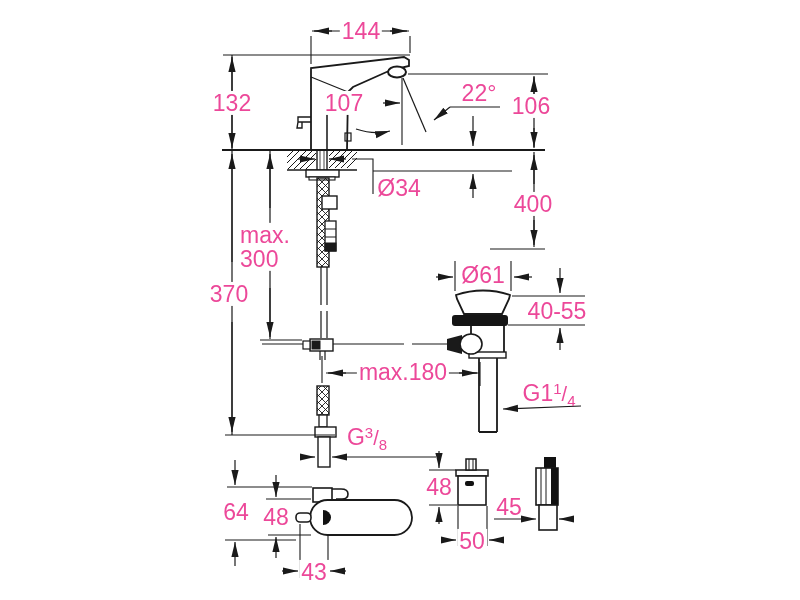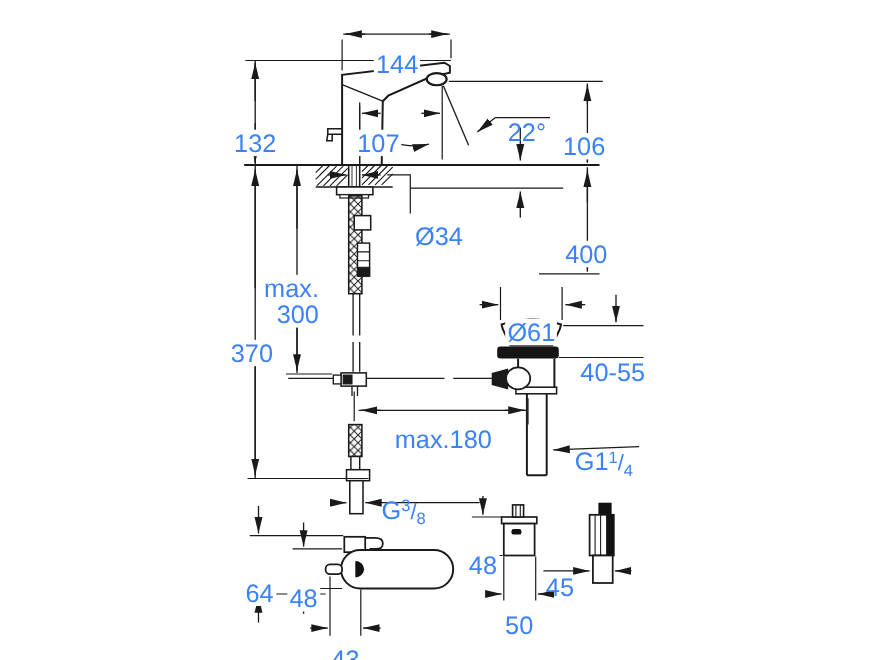--- a/index.html
+++ b/index.html
@@ -1,25 +1,25 @@
 <!DOCTYPE html>
 <html><head>
 <meta charset="utf-8">
 <style>
   html,body{margin:0;padding:0;background:#fff;}
   #canvas{position:relative;width:800px;height:600px;background:#fff;overflow:hidden;
           font-family:"Liberation Sans", sans-serif;}
   #linework{position:absolute;left:0;top:0;}
   .lbl{position:absolute;transform:translate(-50%,-50%);font-size:23px;line-height:1.05;
-       color:#3b82f6;background:#fff;padding:0 2px;white-space:nowrap;margin-top:27px;}
+       color:#ec4899;background:#fff;padding:0 2px;white-space:nowrap;}
   .lbl.nobg{background:transparent;}
   .lbl sup{font-size:15px;vertical-align:7px;}
   .lbl sub{font-size:15px;vertical-align:-5px;}
   .lbl .sl{font-size:20px;}
-  .twoline div{text-align:right;}
+  .twoline div{text-align:left;}
 </style>
 </head>
 <body>
 
 <div id="canvas">
 
 <svg id="linework" width="800" height="600" viewBox="0 0 800 600">
   <defs>
     <marker id="ar" markerUnits="userSpaceOnUse" markerWidth="16" markerHeight="10" refX="15" refY="5" orient="auto">
       <path d="M0,1.4L15,5L0,8.6Z" fill="#1a1a1a"></path>

